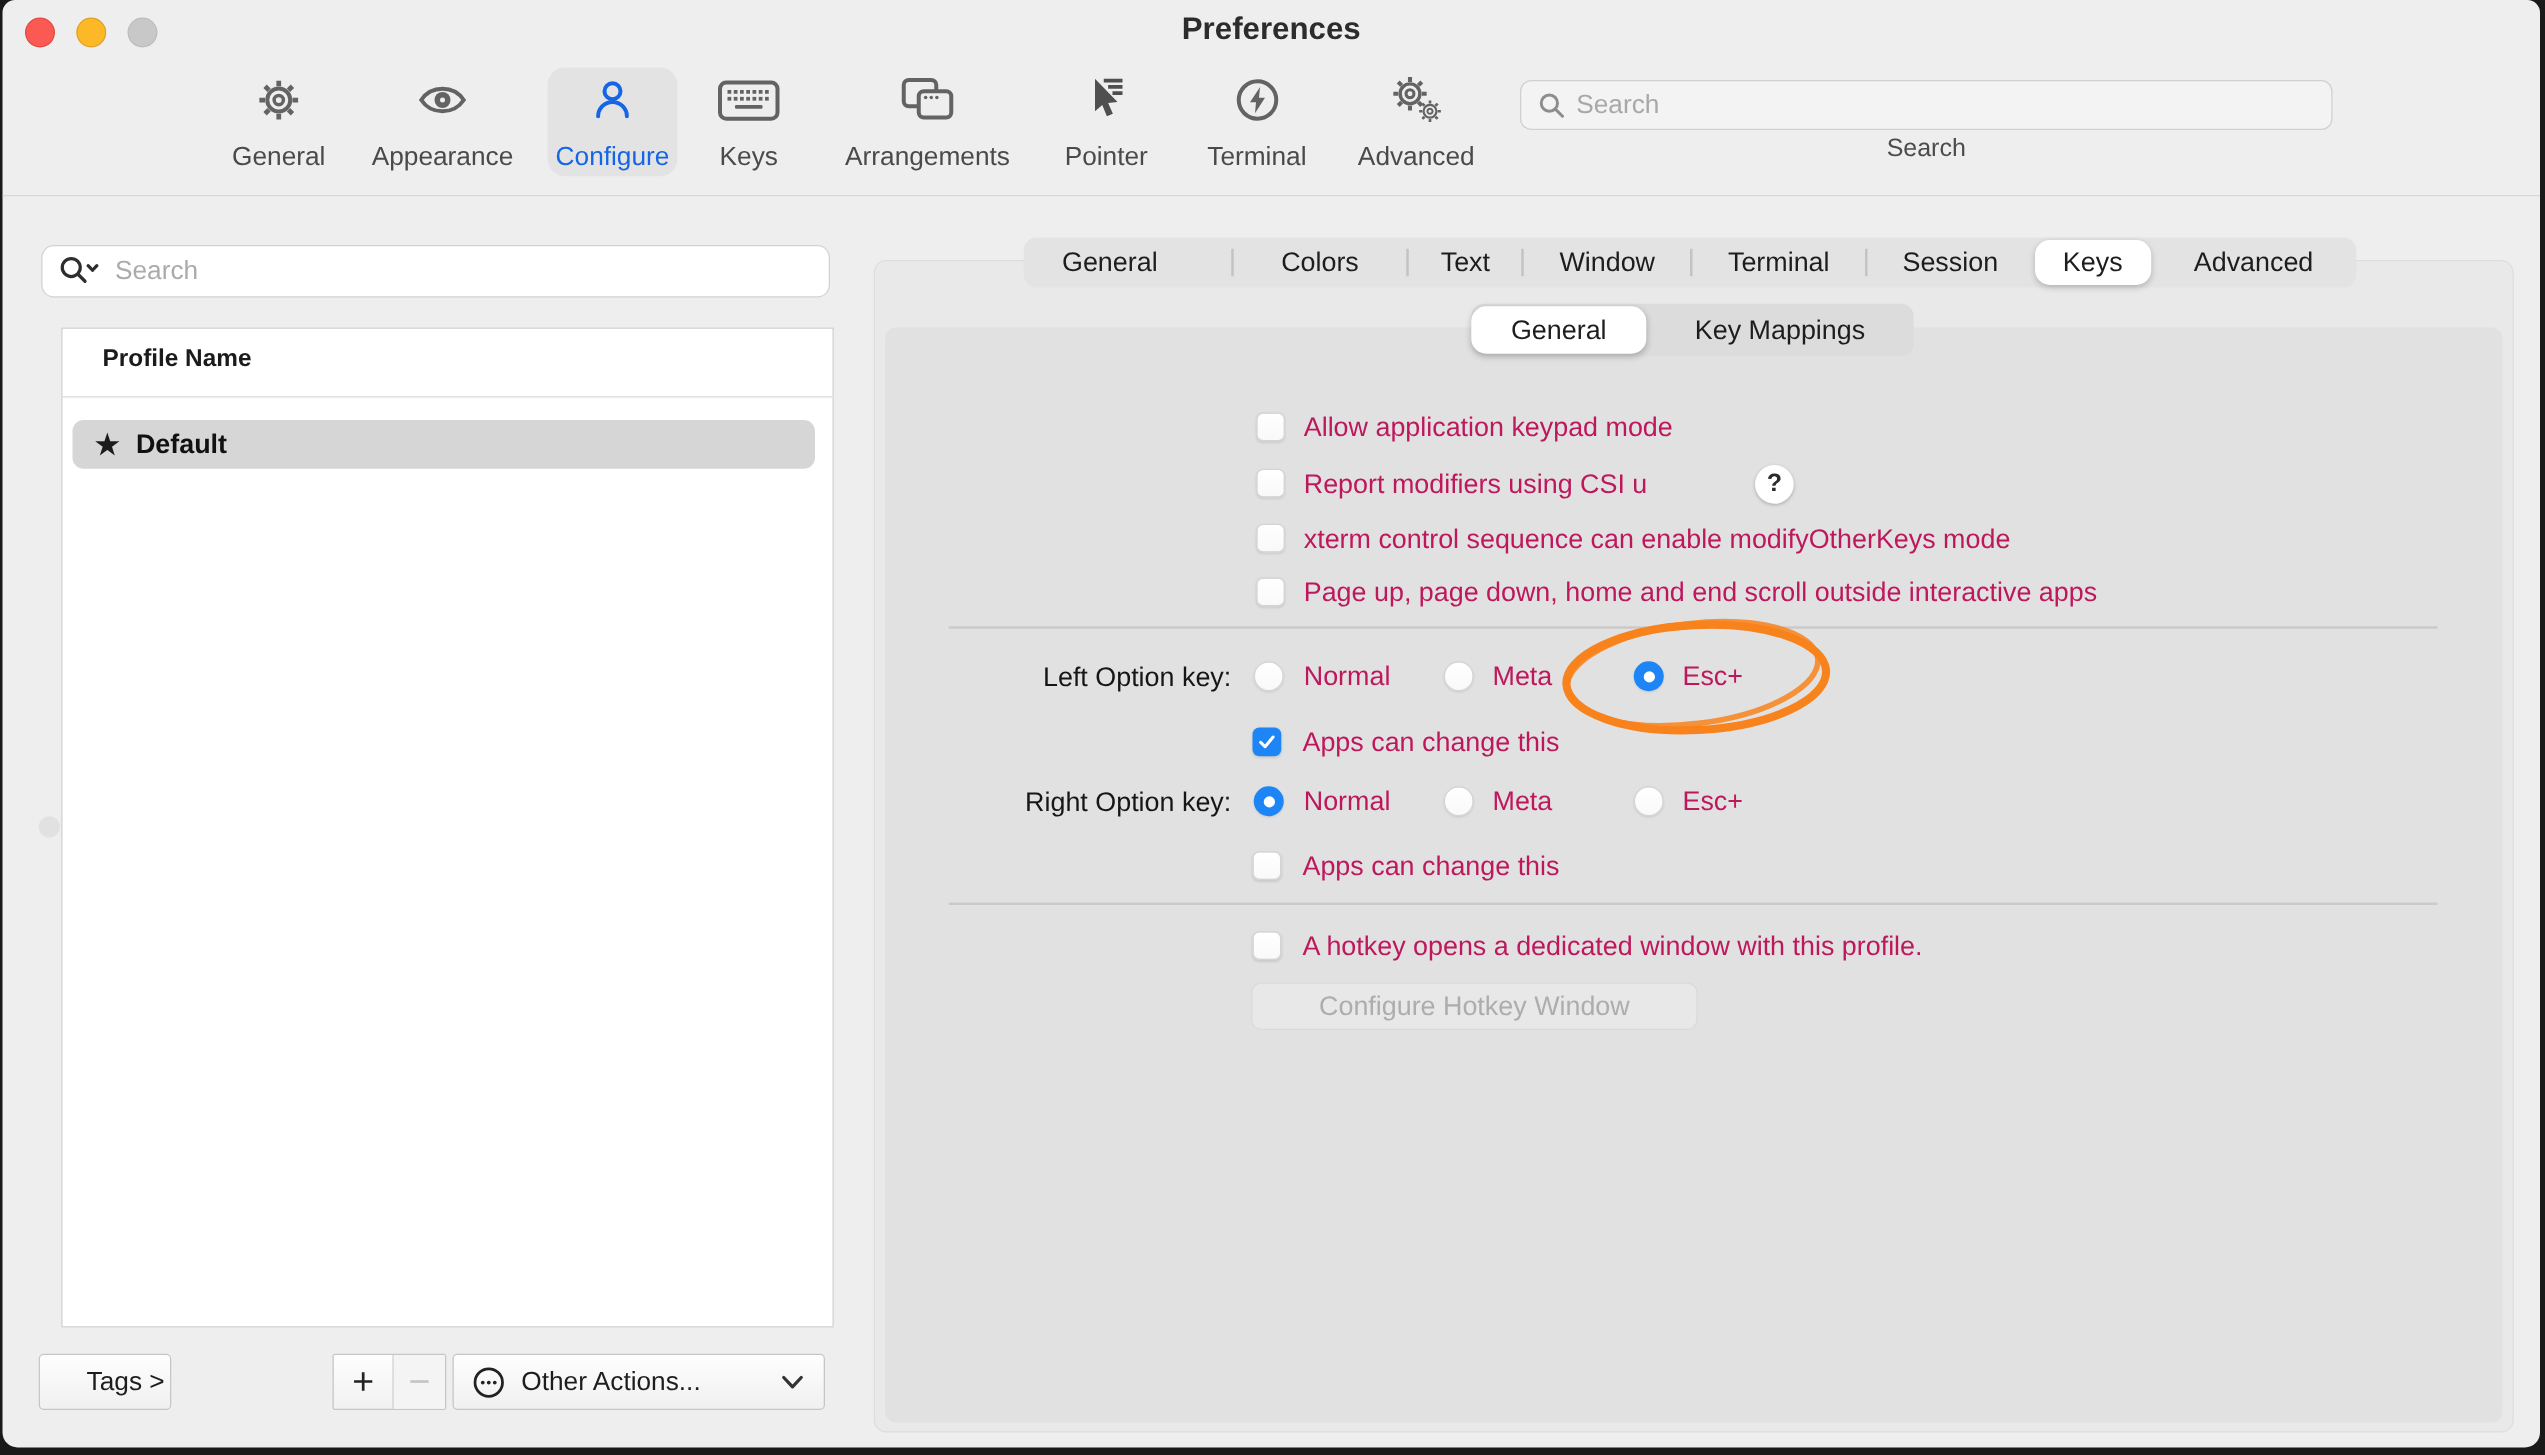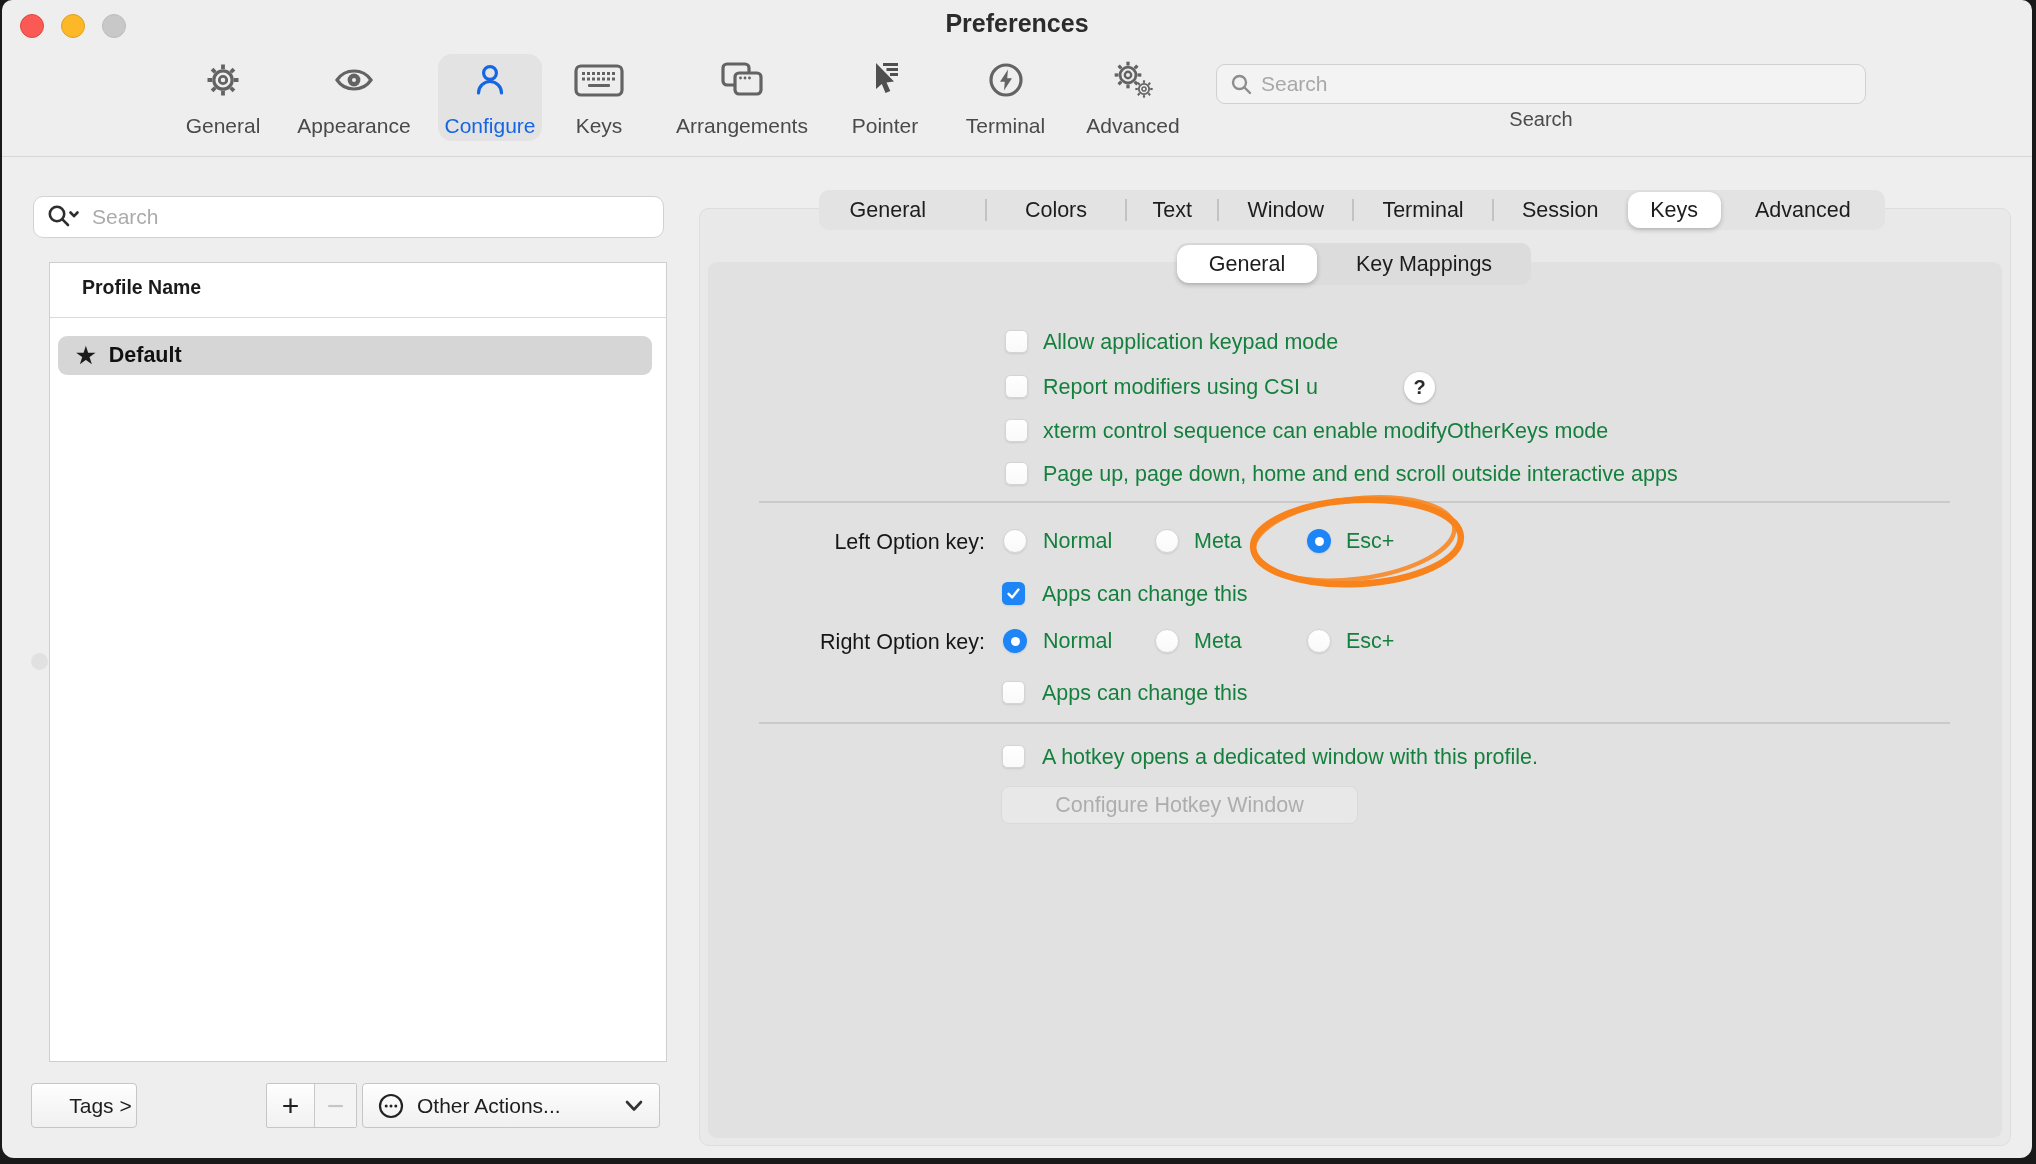--- a/index.html
+++ b/index.html
@@ -63,21 +63,21 @@
   .subtabbar{position:absolute;left:1175px;top:243px;width:354px;height:42px;border-radius:10px;background:#DDDCDC;display:flex;z-index:5;}
 
   
   .cb{position:absolute;width:23px;height:23px;border-radius:5.5px;box-sizing:border-box;
       background:linear-gradient(#FFFFFF,#FAF9F9);border:1px solid #D5D4D4;box-shadow:0 1px 2px rgba(0,0,0,0.10);}
   .cb.checked{background:#1E85F7;border:none;display:flex;align-items:center;justify-content:center;}
   .radio{position:absolute;width:24px;height:24px;border-radius:50%;box-sizing:border-box;
       background:linear-gradient(#FFFFFF,#FAF9F9);border:1px solid #D5D4D4;box-shadow:0 1px 2px rgba(0,0,0,0.10);}
   .radio.sel{background:#1E85F7;border:none;}
   .radio.sel::after{content:"";position:absolute;left:7.5px;top:7.5px;width:9px;height:9px;border-radius:50%;background:#fff;}
-  .rowlabel{position:absolute;font-size:21.5px;color:#15803d;white-space:nowrap;line-height:26px;}
+  .rowlabel{position:absolute;font-size:21.5px;color:#be185d;white-space:nowrap;line-height:26px;}
   .grouplabel{position:absolute;left:640px;width:343px;text-align:right;font-size:21.5px;color:#161616;white-space:nowrap;line-height:26px;}
   .sep{position:absolute;left:757px;width:1191px;height:1.5px;background:#CBCACA;}
   .help-btn{position:absolute;left:1402px;top:372px;width:31px;height:31px;border-radius:50%;background:#FFFFFF;
       box-shadow:0 1px 3px rgba(0,0,0,0.25);display:flex;align-items:center;justify-content:center;
       font-size:20px;font-weight:600;color:#2B2B2B;}
   .config-btn{position:absolute;left:999px;top:786px;width:357px;height:38px;border-radius:8px;background:#E9E8E8;
       border:1px solid #DBDADA;box-sizing:border-box;display:flex;align-items:center;justify-content:center;
       font-size:21.5px;color:#AEADAD;}
   .annotation{position:absolute;left:1240px;top:489px;z-index:9;pointer-events:none;}
   svg{display:block;}

